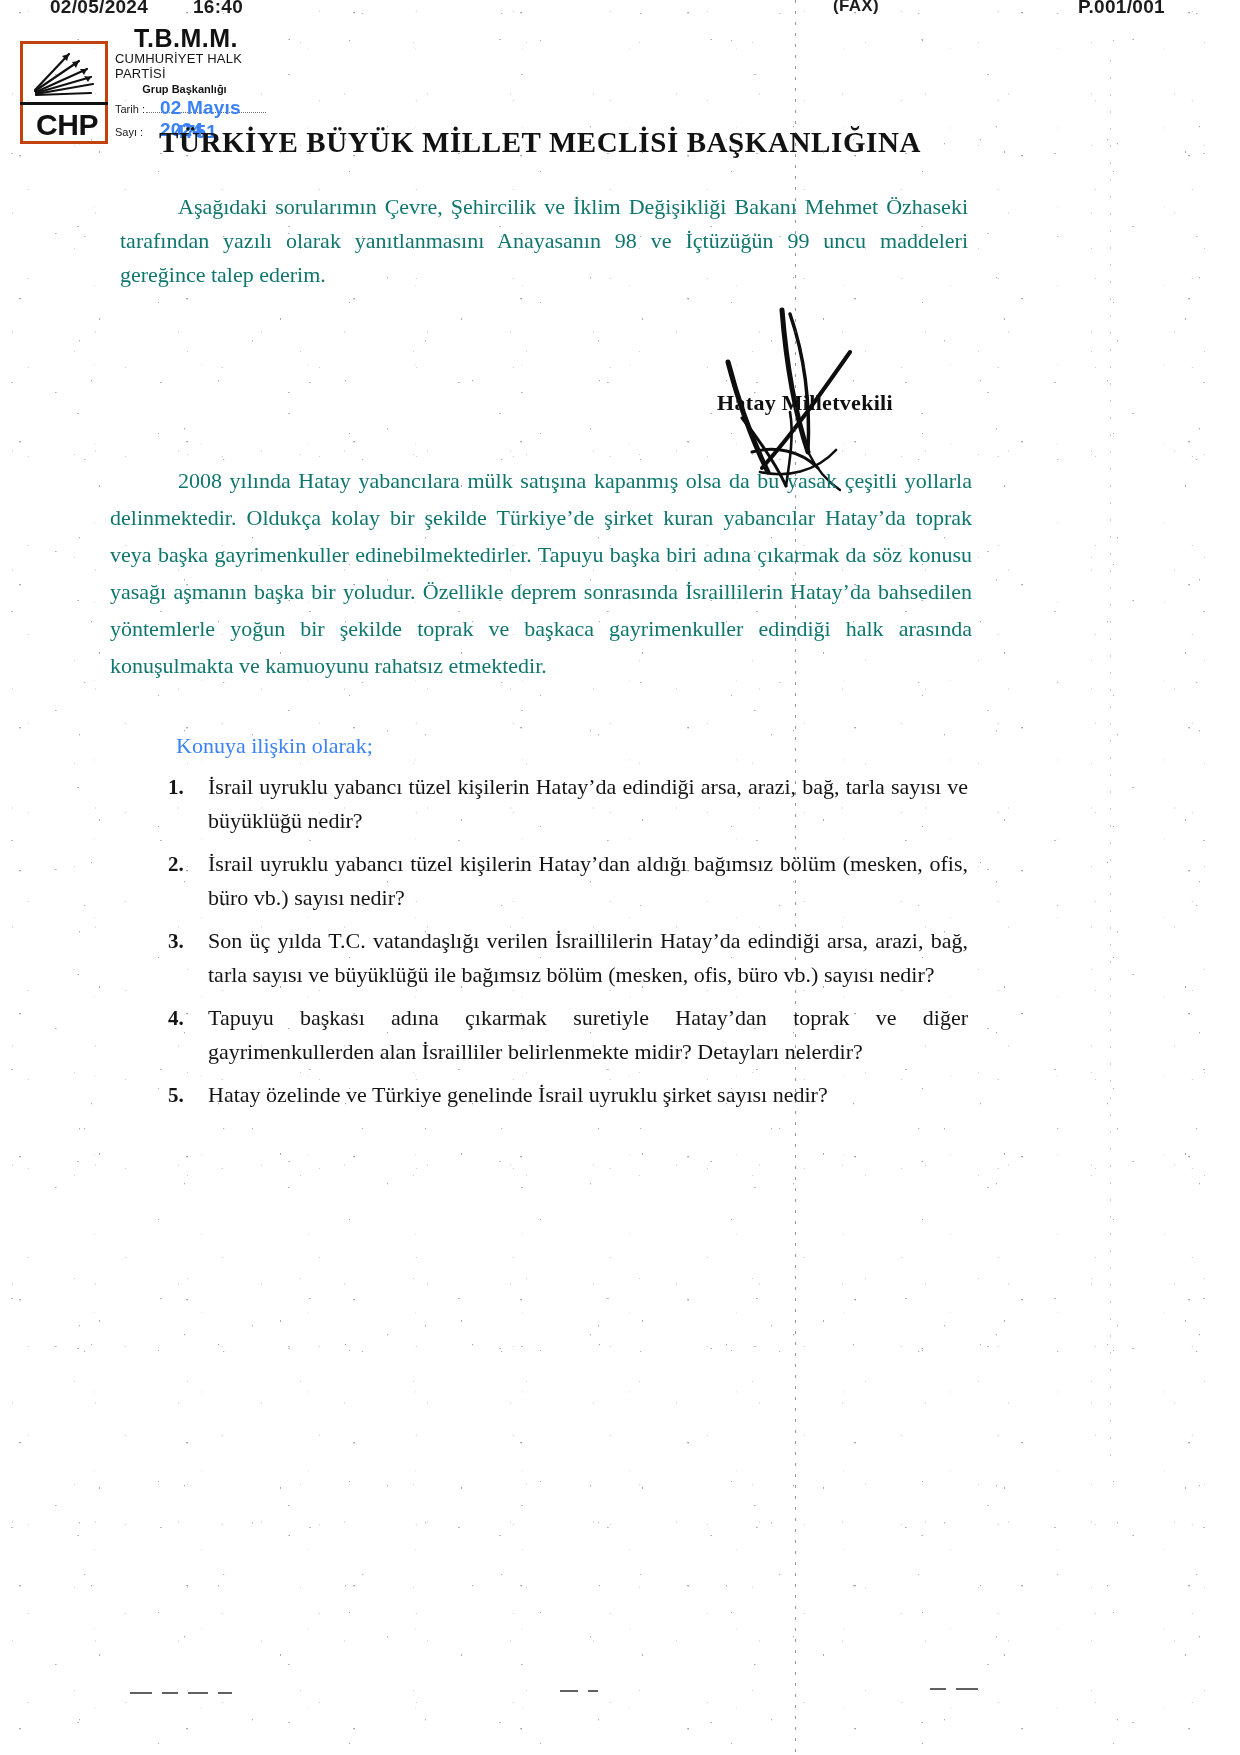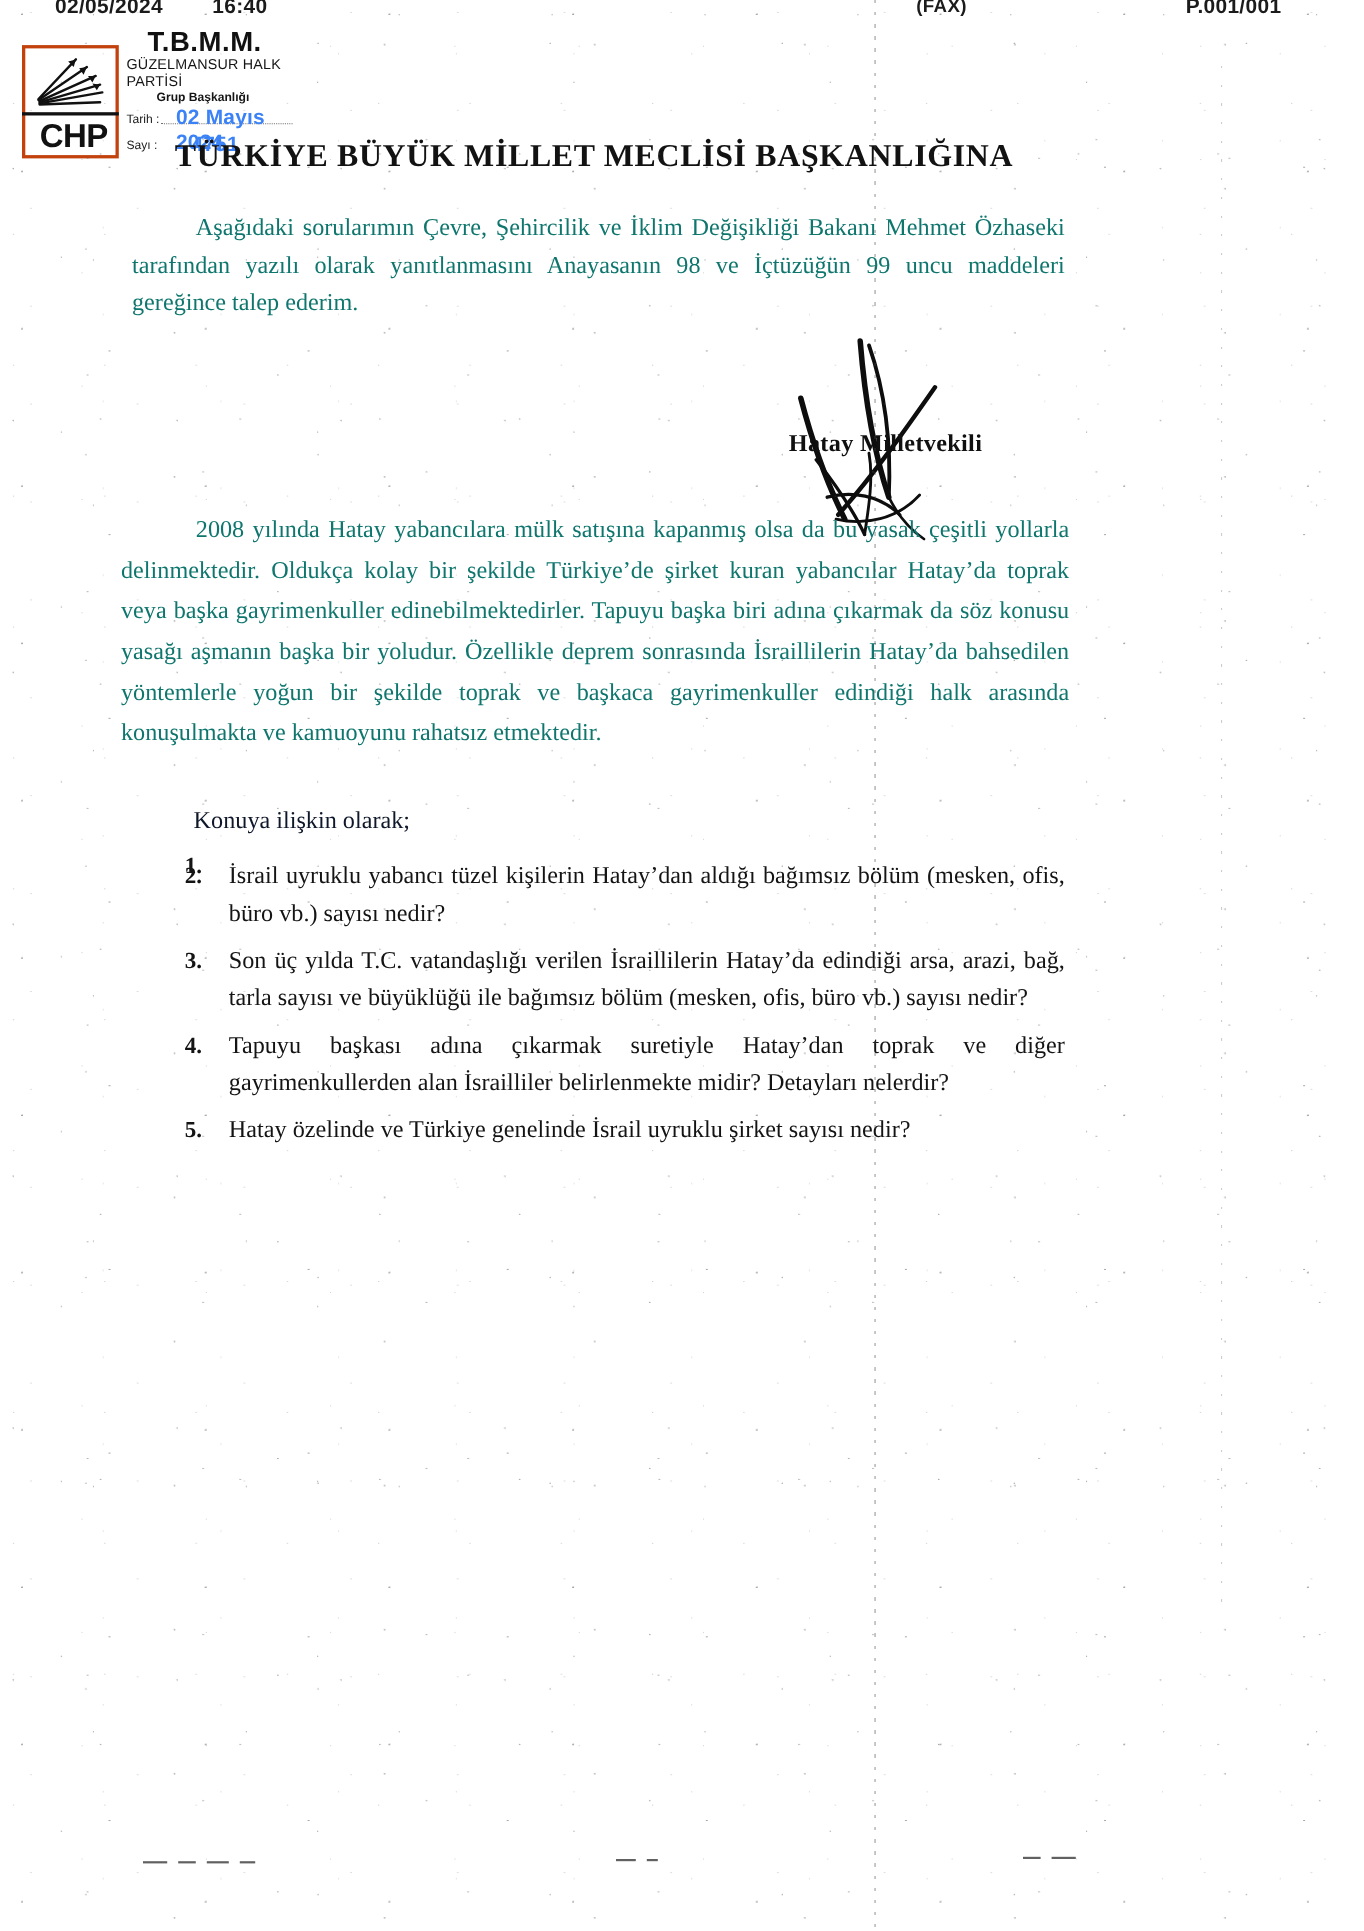--- a/index.html
+++ b/index.html
@@ -226,21 +226,21 @@
     width: 260px; height: 200px;
     pointer-events: none;
   }
 
   
   .q-lead {
     position: absolute;
     left: 176px; top: 733px;
     font-family: "Liberation Serif", serif;
     font-size: 22px;
-    color: #0f172a;
+    color: #3b82f6;
   }
   .q-list {
     position: absolute;
     left: 168px; top: 770px;
     width: 800px;
     margin: 0;
     padding: 0;
     list-style: none;
   }
   .q-item {
@@ -321,21 +321,21 @@
           <polygon points="50,13 43,14 47,20"></polygon>
           <polygon points="58,21 51,21 55,27"></polygon>
           <polygon points="62,29 55,28 59,34"></polygon>
         </g>
       </svg>
       <div class="chp-text">CHP</div>
     </div>
 
     <div class="stamp-right">
       <div class="tbmm">T.B.M.M.</div>
-      <div class="chp-sub1">GÜZELMANSUR HALK PARTİSİ</div>
+      <div class="chp-sub1">CUMHURİYET HALK PARTİSİ</div>
       <div class="chp-sub2">Grup Başkanlığı</div>
 
       <div class="stamp-field">
         <span class="sf-label">Tarih :</span>
         <span class="sf-dots"></span>
         <span class="sf-value">02 Mayıs 2024</span>
       </div>
 
       <div class="stamp-field">
         <span class="sf-label">Sayı :</span>
@@ -364,21 +364,21 @@
 
   <div class="sig-block">
     <div>Hatay Milletvekili</div>
   </div>
 
   <div class="para p-body">2008 yılında Hatay yabancılara mülk satışına kapanmış olsa da bu yasak çeşitli yollarla delinmektedir. Oldukça kolay bir şekilde Türkiye’de şirket kuran yabancılar Hatay’da toprak veya başka gayrimenkuller edinebilmektedirler. Tapuyu başka biri adına çıkarmak da söz konusu yasağı aşmanın başka bir yoludur. Özellikle deprem sonrasında İsraillilerin Hatay’da bahsedilen yöntemlerle yoğun bir şekilde toprak ve başkaca gayrimenkuller edindiği halk arasında konuşulmakta ve kamuoyunu rahatsız etmektedir.</div>
 
   <div class="q-lead">Konuya ilişkin olarak;</div>
 
   <ol class="q-list" id="questions-list">
-      <li class="q-item"><span class="q-num">1.</span></li>
+      <li class="q-item"><span class="q-num">1.</span><span>İsrail uyruklu yabancı tüzel kişilerin Hatay’da edindiği arsa, arazi, bağ, tarla sayısı ve büyüklüğü nedir?</span></li>
       <li class="q-item"><span class="q-num">2.</span><span>İsrail uyruklu yabancı tüzel kişilerin Hatay’dan aldığı bağımsız bölüm (mesken, ofis, büro vb.) sayısı nedir?</span></li>
       <li class="q-item"><span class="q-num">3.</span><span>Son üç yılda T.C. vatandaşlığı verilen İsraillilerin Hatay’da edindiği arsa, arazi, bağ, tarla sayısı ve büyüklüğü ile bağımsız bölüm (mesken, ofis, büro vb.) sayısı nedir?</span></li>
       <li class="q-item"><span class="q-num">4.</span><span>Tapuyu başkası adına çıkarmak suretiyle Hatay’dan toprak ve diğer gayrimenkullerden alan İsrailliler belirlenmekte midir? Detayları nelerdir?</span></li>
       <li class="q-item"><span class="q-num">5.</span><span>Hatay özelinde ve Türkiye genelinde İsrail uyruklu şirket sayısı nedir?</span></li>
     </ol>
 
   <div class="scanband"></div>
   <div class="scanband2"></div>
 
   <div class="bottom-marks">

